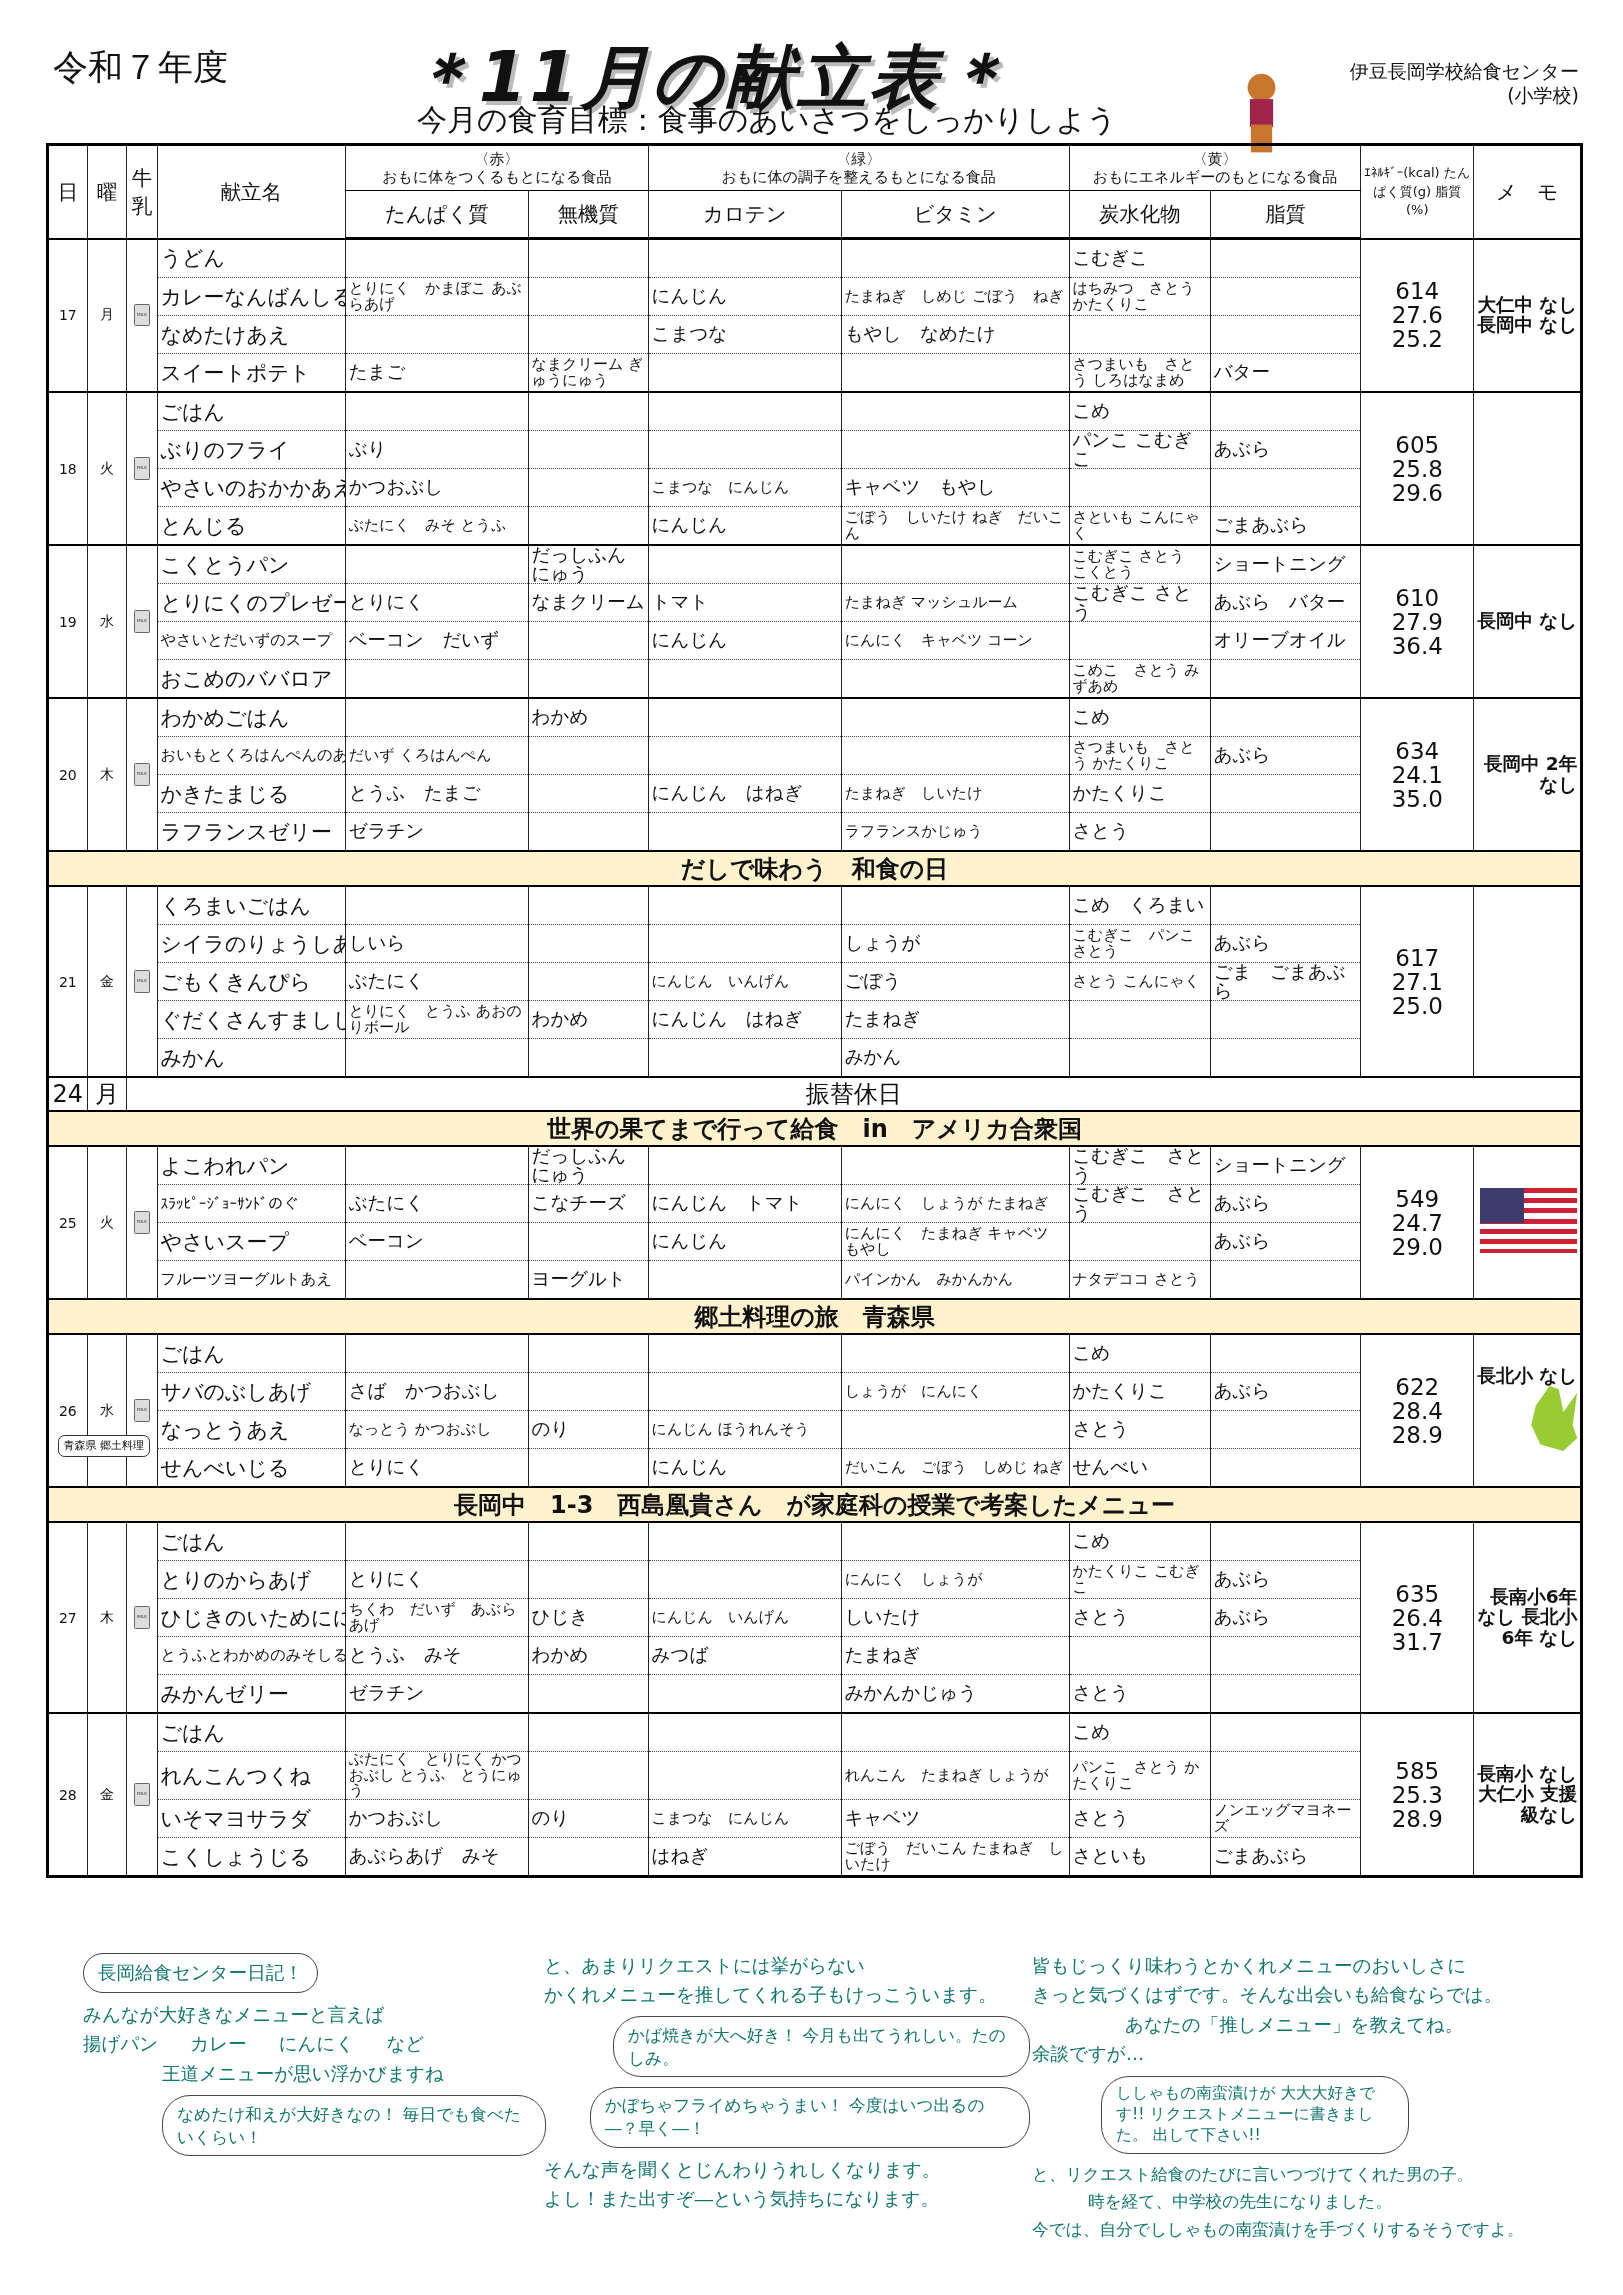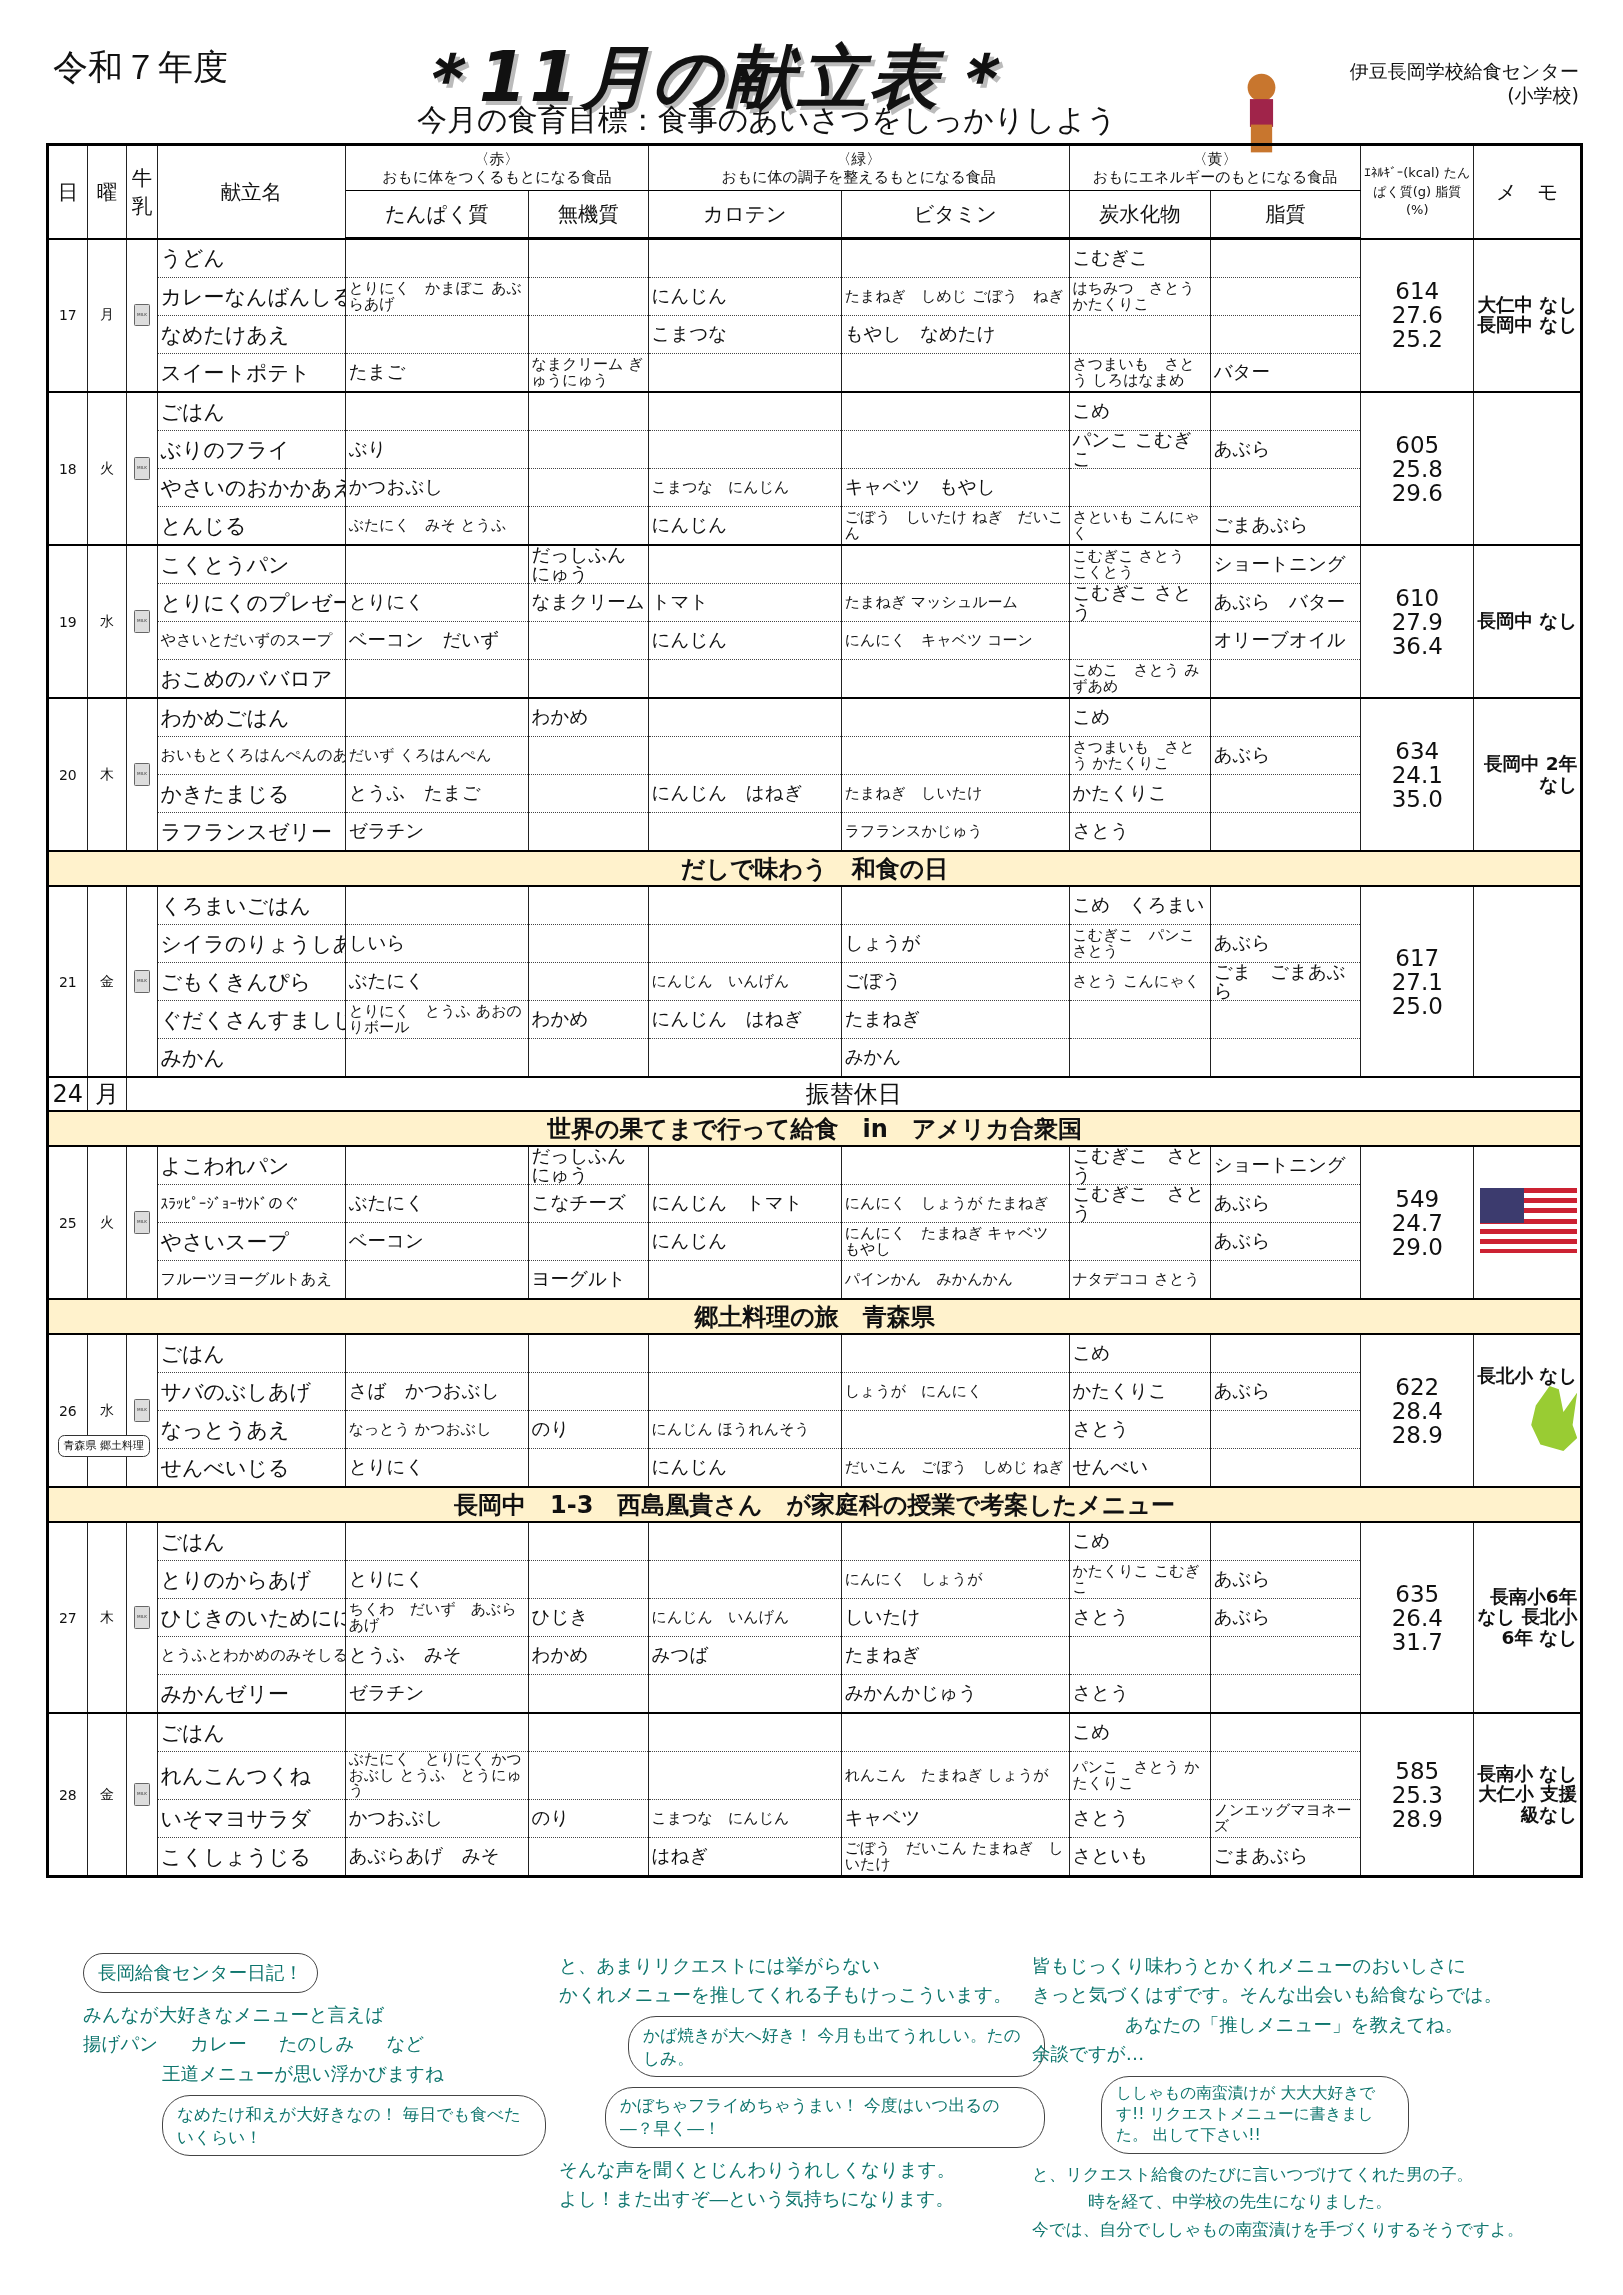--- a/index.html
+++ b/index.html
@@ -551,27 +551,27 @@
 
 <div class="callout">青森県 郷土料理</div>
 
 <div id="notes">
   <div class="col" style="left:0;width:463px">
     <div class="bubble">長岡給食センター日記！</div>
     <div class="note-line">みんなが大好きなメニューと言えば</div>
     <div class="note-line" style="display:flex;gap:32px">
       <span>揚げパン</span>
         <span>カレー</span>
-        <span>たのしみ</span>
+        <span>にんにく</span>
         <span>など</span>
     </div>
     <div class="note-line" style="padding-left:79px">王道メニューが思い浮かびますね</div>
     <div class="bubble" style="margin-left:79px;font-size:16.7px">なめたけ和えが大好きなの！ 毎日でも食べたいくらい！</div>
   </div>
-  <div class="col" style="left:476px;width:486px">
+  <div class="col" style="left:461px;width:486px">
     <div class="note-line">と、あまりリクエストには挙がらない</div>
     <div class="note-line">かくれメニューを推してくれる子もけっこういます。</div>
     <div class="bubble" style="margin-left:69px;font-size:16.7px">かば焼きが大へ好き！ 今月も出てうれしい。たのしみ。</div>
     <div class="bubble" style="margin-left:46px;font-size:16.7px">かぼちゃフライめちゃうまい！ 今度はいつ出るの―？早く―！</div>
     <div class="note-line">そんな声を聞くとじんわりうれしくなります。</div>
     <div class="note-line">よし！また出すぞ―という気持ちになります。</div>
   </div>
   <div class="col" style="left:949px;width:532px">
     <div class="note-line">皆もじっくり味わうとかくれメニューのおいしさに</div>
     <div class="note-line">きっと気づくはずです。そんな出会いも給食ならでは。</div>

